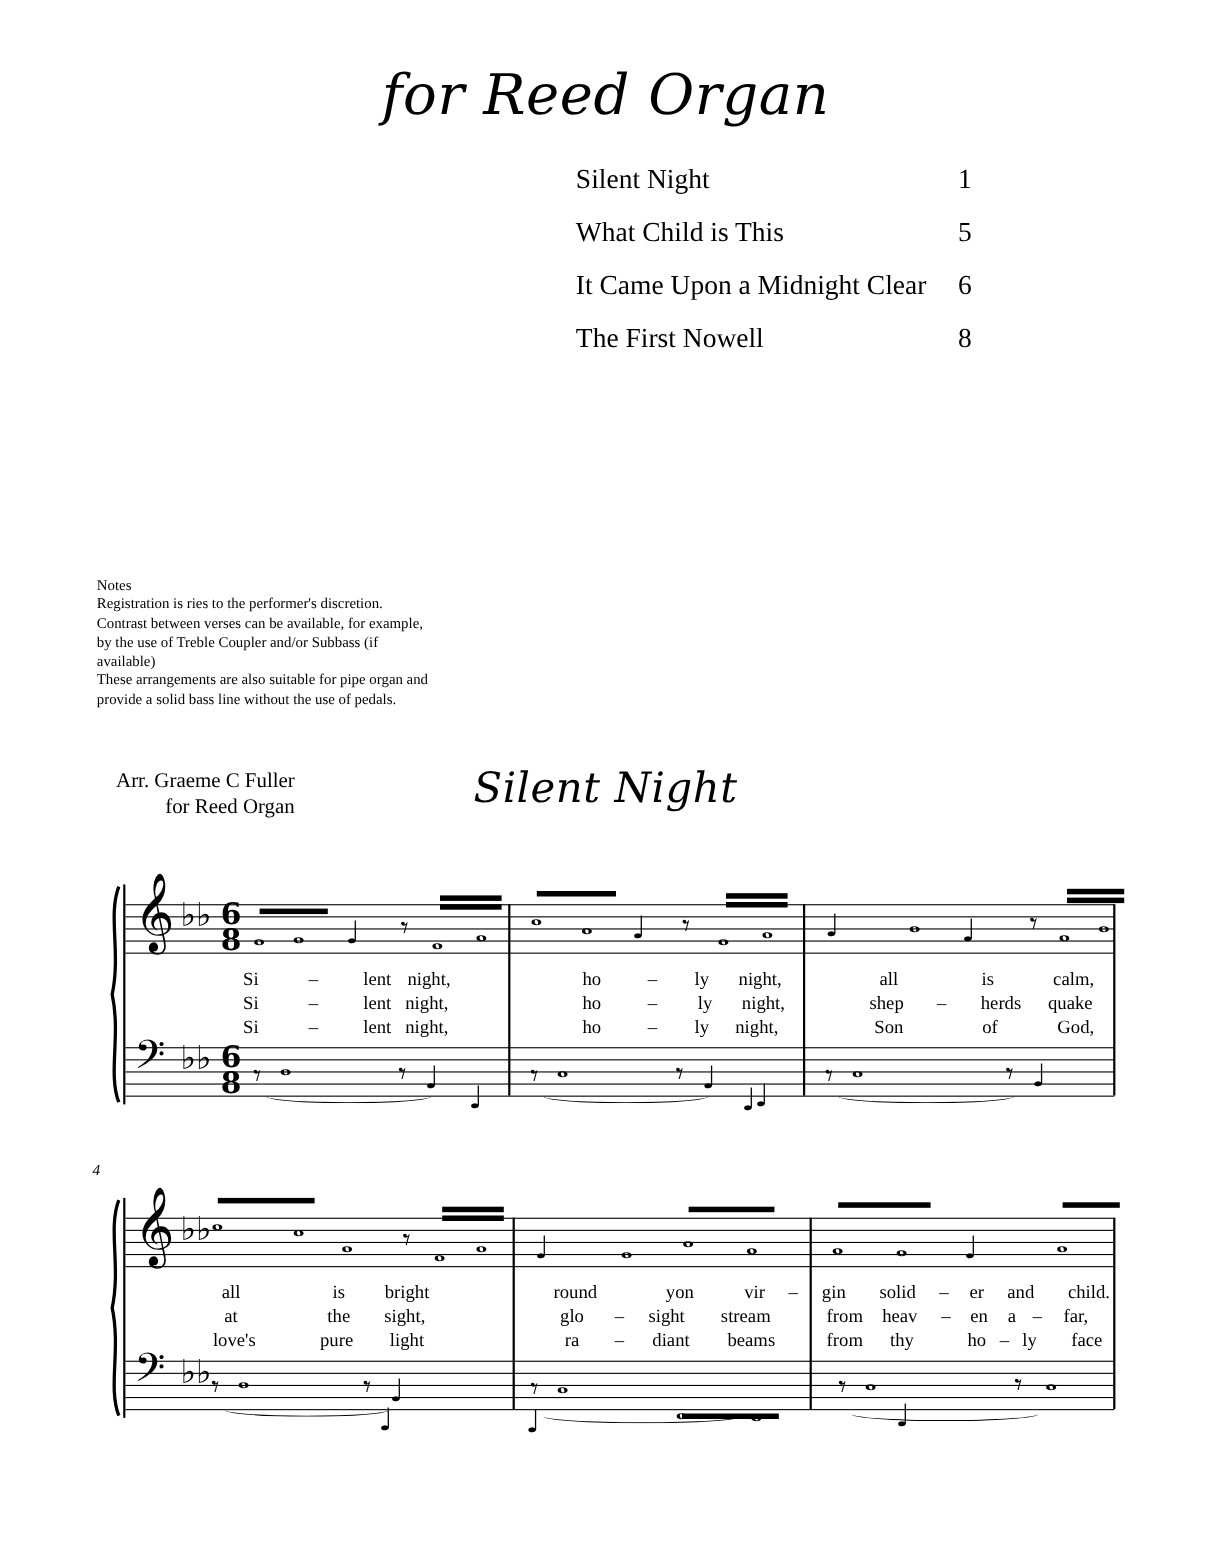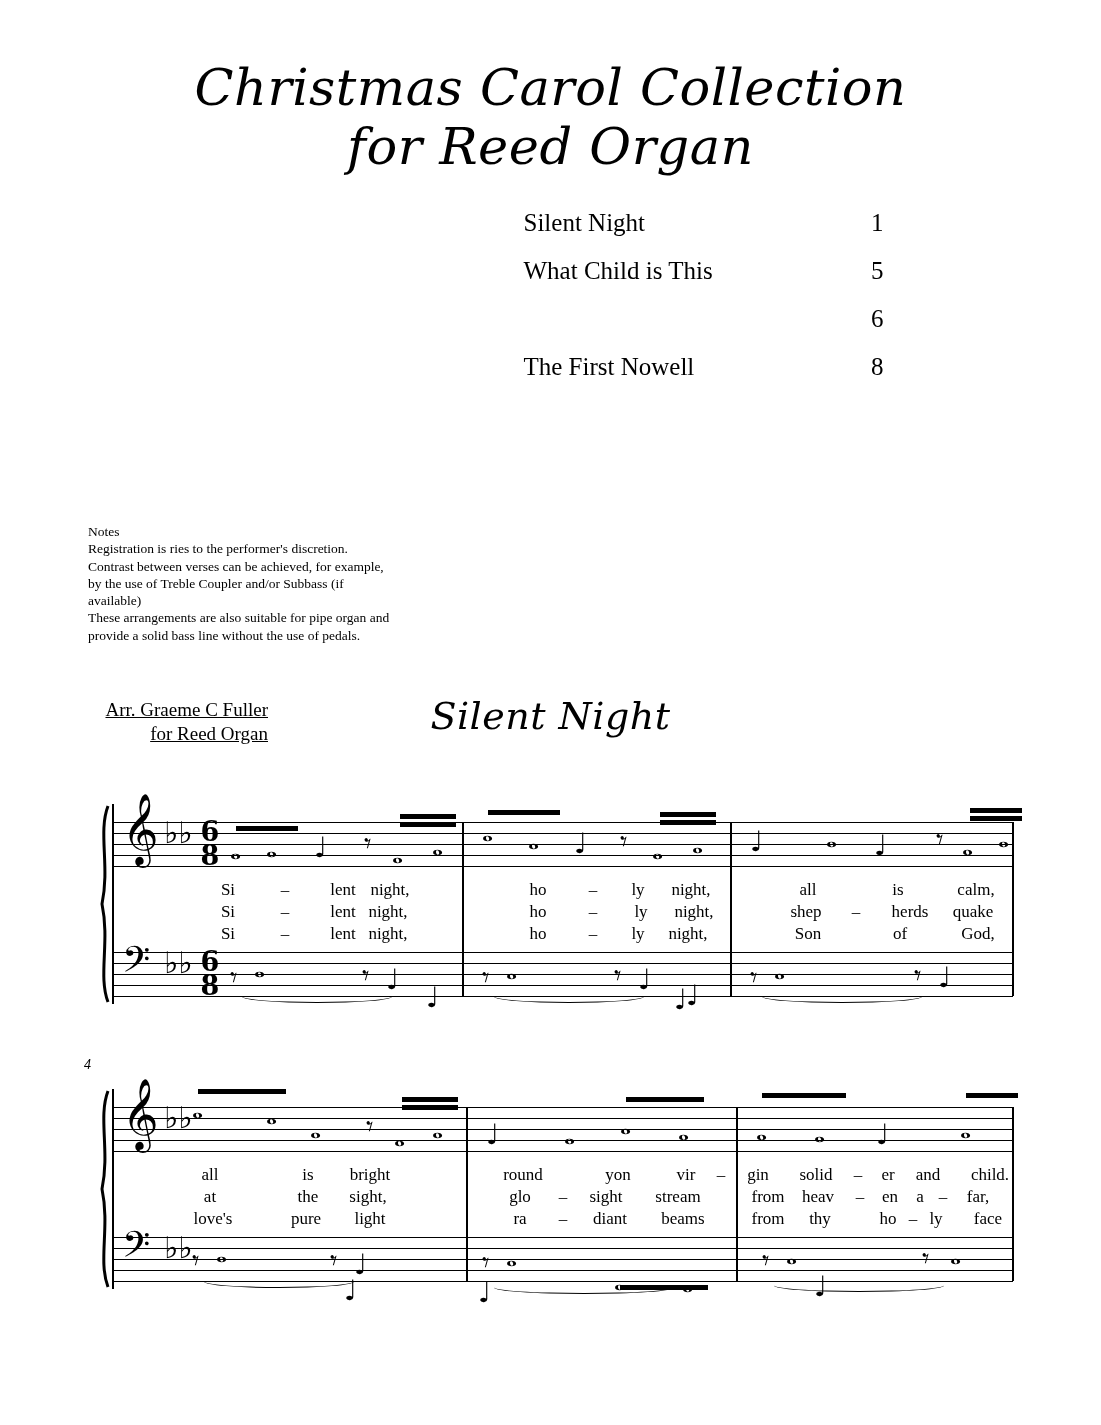--- a/index.html
+++ b/index.html
@@ -89,21 +89,20 @@
     height: 60px;
   }
   .credit-left {
     position: absolute;
     left: 88px;
     top: 0;
     text-align: right;
     width: 180px;
     font-size: 19px;
     line-height: 1.25;
-    text-decoration: underline;
   }
   .piece-title {
     position: absolute;
     left: 0;
     right: 0;
     top: -4px;
     text-align: center;
     font-family: "DejaVu Serif", serif;
     font-style: italic;
     font-size: 38px;
@@ -251,50 +250,50 @@
     text-align: center;
     transform: translateX(-50%);
   }
 </style>
 </head>
 <body>
 
 <div class="page">
 
   <div class="title-block">
-    <div class="title-line">Christmas Carol Collection</div>
     <div class="title-line">for Reed Organ</div>
   </div>
 
   <div class="contents">
     <div class="content-row">
       <span class="content-title">Silent Night</span>
       <span class="content-spacer"></span>
       <span class="content-page">1</span>
     </div>
     <div class="content-row">
       <span class="content-title">What Child is This</span>
       <span class="content-spacer"></span>
       <span class="content-page">5</span>
     </div>
     <div class="content-row">
+      <span class="content-title">It Came Upon a Midnight Clear</span>
       <span class="content-spacer"></span>
       <span class="content-page">6</span>
     </div>
     <div class="content-row">
       <span class="content-title">The First Nowell</span>
       <span class="content-spacer"></span>
       <span class="content-page">8</span>
     </div>
   </div>
 
   <div class="notes">
     <div class="notes-heading">Notes</div>
     <p>Registration is ries to the performer's discretion.</p>
-    <p>Contrast between verses can be achieved, for example,</p>
+    <p>Contrast between verses can be available, for example,</p>
     <p>by the use of Treble Coupler and/or Subbass (if</p>
     <p>available)</p>
     <p>These arrangements are also suitable for pipe organ and</p>
     <p>provide a solid bass line without the use of pedals.</p>
   </div>
 
   <div class="piece-header">
     <div class="credit-left">
       <div>Arr. Graeme C Fuller</div>
       <div>for Reed Organ</div>

